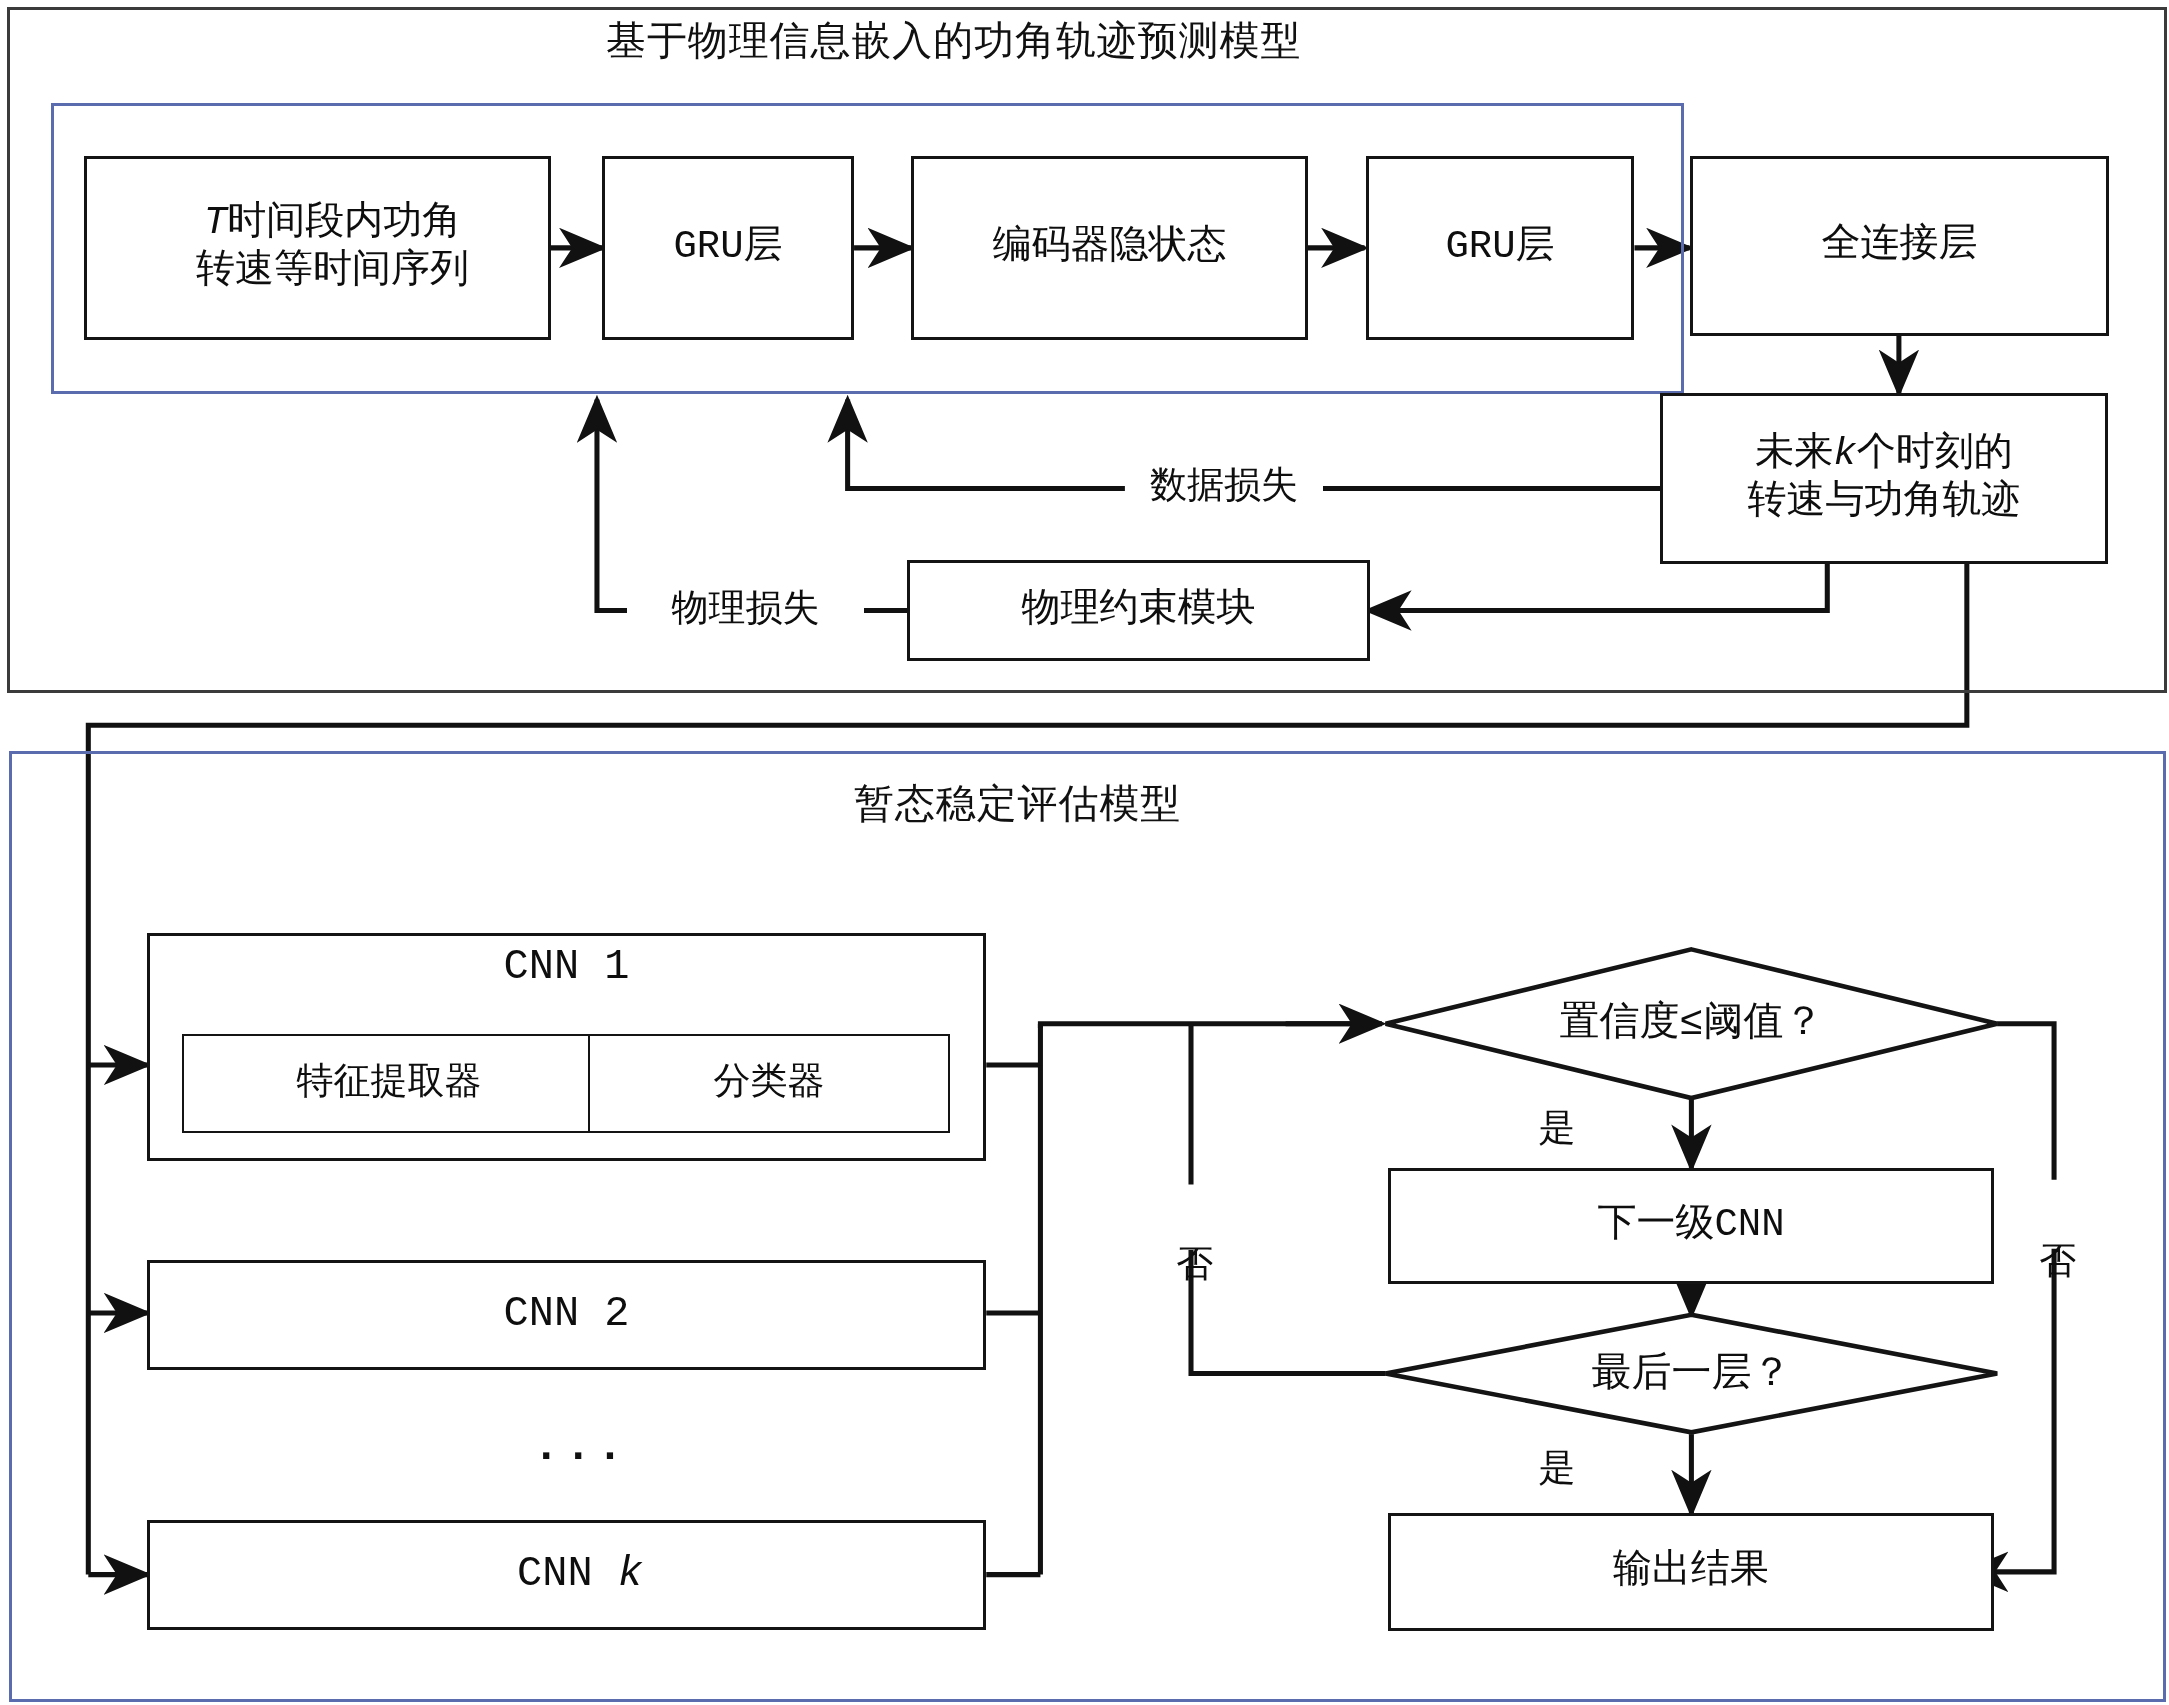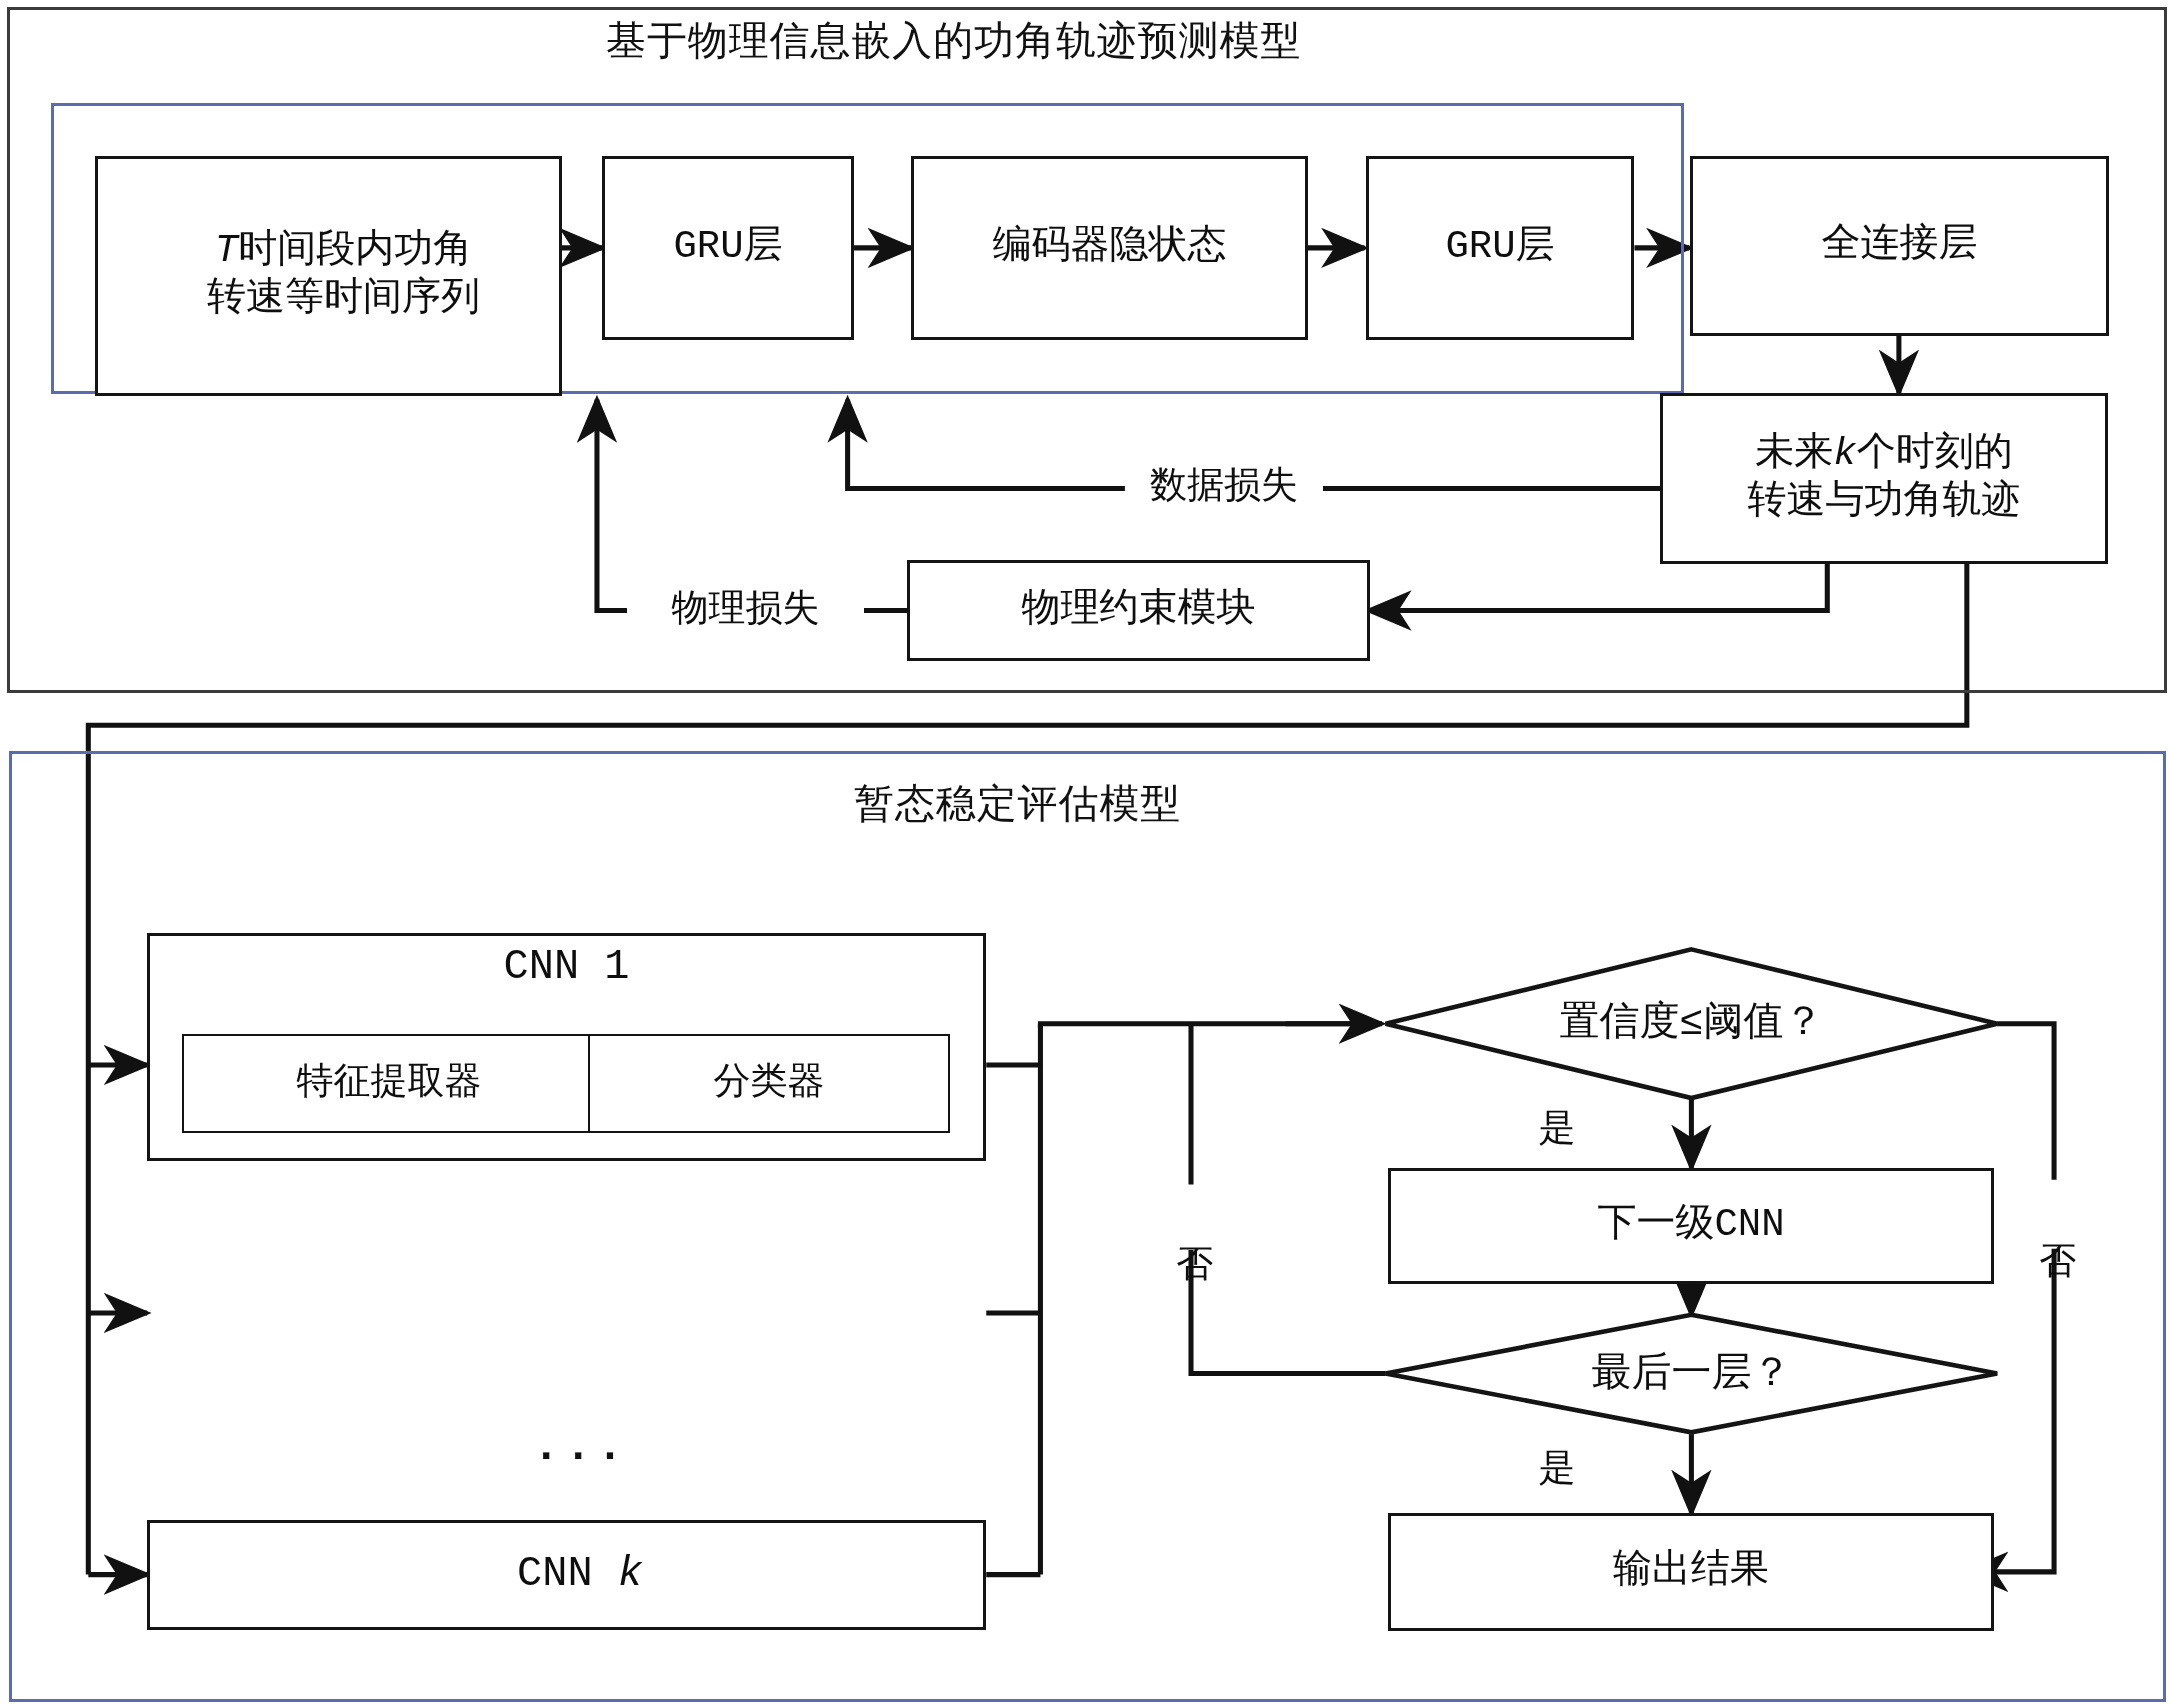--- a/index.html
+++ b/index.html
@@ -92,21 +92,21 @@
       <polygon points="1842,1432 2175,1496 1842,1560 1509,1496"></polygon>
     </g>
   </svg>
 
   <div class="panel" style="left:7.3px;top:7.3px;width:2154px;height:680px;"></div>
 
   <div class="panel-title" style="left:606px;top:13px;">基于物理信息嵌入的功角轨迹预测模型</div>
 
   <div class="panel blue" style="left:51px;top:103px;width:1627px;height:285px;"></div>
 
-  <div class="node multi" style="left:95px;top:156px;width:467px;height:240px;padding-left:30px;">
+  <div class="node multi" style="left:84px;top:156px;width:467px;height:184px;padding-left:30px;">
     <span class="ln"><i class="ital">T</i><span>时间段内功角</span></span>
     <span class="ln">转速等时间序列</span>
   </div>
 
   <div class="node" style="left:602px;top:156px;width:252px;height:184px;">GRU层</div>
 
   <div class="node" style="left:911px;top:156px;width:397px;height:184px;">编码器隐状态</div>
 
   <div class="node" style="left:1366px;top:156px;width:268px;height:184px;">GRU层</div>
 
@@ -126,20 +126,21 @@
   <div class="panel blue" style="left:9.2px;top:751px;width:2151px;height:945px;"></div>
 
   <div class="panel-title" style="left:854px;top:776px;">暂态稳定评估模型</div>
 
   <div class="node cnnhead" style="left:147px;top:933px;width:839px;height:228px;font-size:42px;">
     <span class="ln">CNN 1</span>
   </div>
   <div class="node thin" style="left:182px;top:1034px;width:414px;height:99px;font-size:37px;">特征提取器</div>
   <div class="node thin" style="left:588px;top:1034px;width:362px;height:99px;font-size:37px;">分类器</div>
 
+  <div class="node" style="left:147px;top:1260px;width:839px;height:110px;font-size:42px;">CNN 2</div>
 
   <div class="dots" style="left:533px;top:1422px;">...</div>
 
   <div class="node" style="left:147px;top:1520px;width:839px;height:110px;font-size:42px;padding-left:27px;">
     <span class="ln"><span>CNN </span><i class="ital">k</i></span>
   </div>
 
 
   <div class="lbl" style="left:1462px;top:992px;width:459px;height:64px;background:transparent;font-size:40px;">置信度≤阈值？</div>
 

